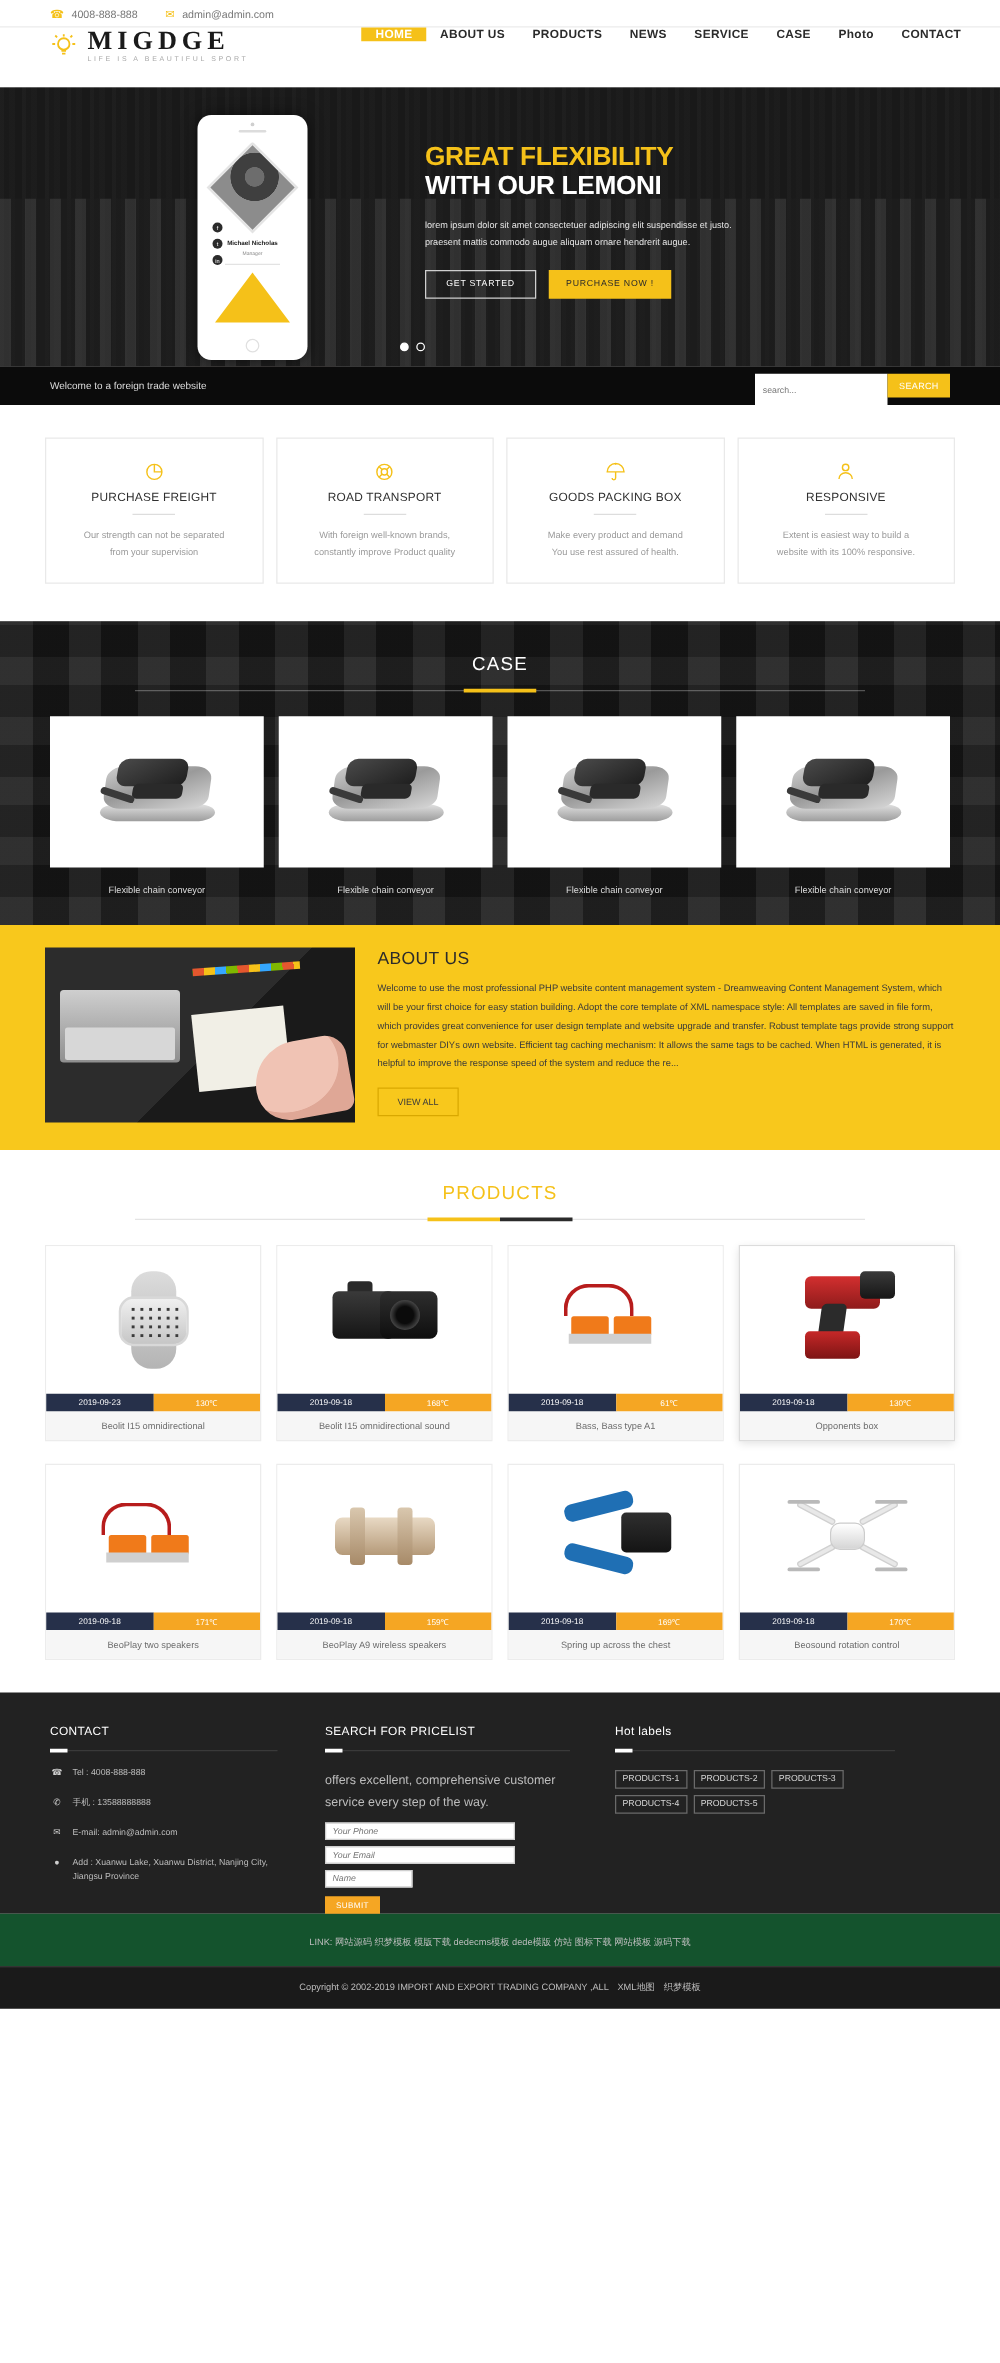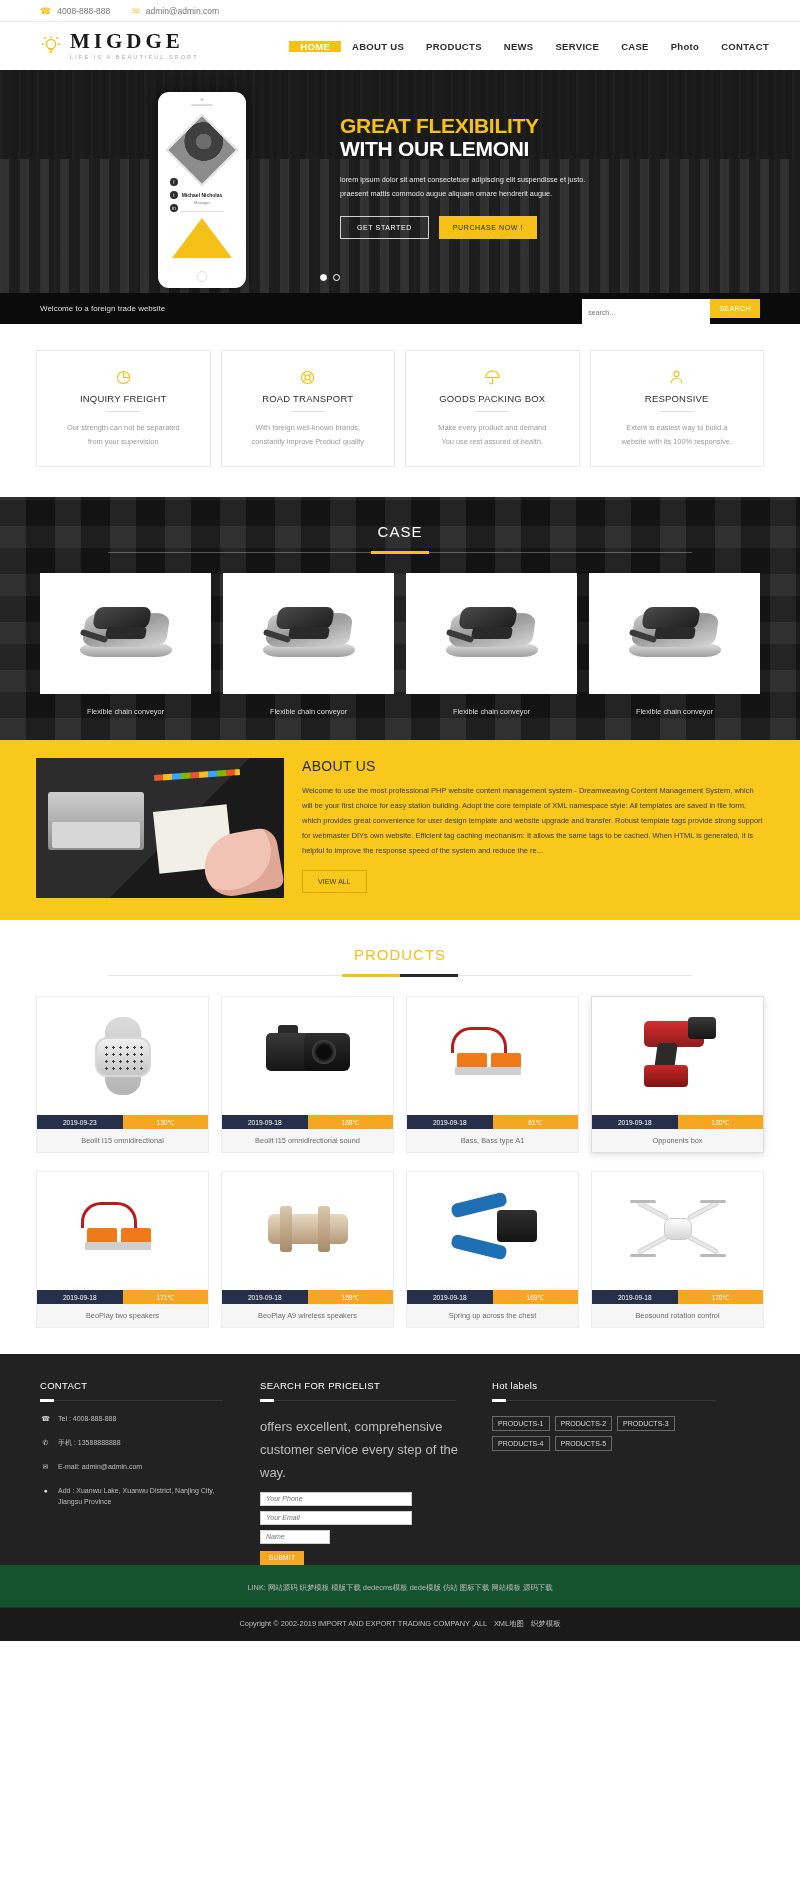--- a/index.html
+++ b/index.html
@@ -14,21 +14,21 @@
   
   .topbar {
     height: 22px; border-bottom: 1px solid #ececec;
     display:flex; align-items:center; font-size: 8.5px; color:#777;
     padding-left: 40px; gap: 6px;
   }
   .topbar .ic { color:#f5c119; font-size:9px; display:inline-block; }
   .topbar .sep { width: 10px; }
 
   
-  .header { height: 48px; display:flex; align-items:center; }
+  .header { height: 48px; display:flex; align-items:flex-start; }
   .logo-area { display:flex; align-items:center; padding-left: 40px; gap:8px; }
   .bulb { width:22px; height:22px; position:relative; }
   .bulb svg { display:block; }
   .logo-text { line-height:1; }
   .logo-name { font-family:"Liberation Serif", serif; font-size:21px; letter-spacing:4px; font-weight:700; color:#1a1a1a; }
   .logo-sub { font-size:5.6px; letter-spacing:2.1px; color:#a9a9a9; margin-top:3px; }
 
   nav { margin-left:auto; display:flex; align-items:stretch; padding-right: 20px; }
   nav a {
     display:flex; align-items:center; padding: 0 11px;
@@ -86,21 +86,21 @@
   .btn-ghost{ border:1px solid #cfcfcf; color:#fff; font-size:7px; letter-spacing:.6px; padding:7px 16px; background:transparent;}
   .btn-solid{ background:#f5c119; color:#2a2a2a; font-size:7px; letter-spacing:.6px; padding:8px 14px; border:none;}
   .dots{ position:absolute; left:320px; bottom:12px; display:flex; gap:6px;}
   .dots span{ width:7px;height:7px;border-radius:50%; border:1px solid #fff;}
   .dots span.on{ background:#fff;}
 
   
   .welcome { height:31px; background:#0b0b0b; display:flex; align-items:center; padding:0 40px;}
   .welcome .wtxt{ font-size:8px; color:#dcdcdc;}
   .searchbox{ margin-left:auto; display:flex; height:19px; }
-  .searchbox input{ width:128px; border:none; outline:none; font-size:7px; padding:13px 6px; color:#777; font-family:inherit;}
+  .searchbox input{ width:106px; border:none; outline:none; font-size:7px; padding:13px 6px; color:#777; font-family:inherit;}
   .searchbox button{ background:#f5c119; border:none; color:#fff; font-size:7.2px; padding:0 9px; font-family:inherit; letter-spacing:.3px;}
 
   
   .features{ background:#fff; padding:26px 36px 30px; display:flex; gap:10px; }
   .fcard{ flex:1; border:1px solid #e9e9e9; padding:16px 10px 18px; text-align:center; }
   .fcard .fi{ color:#f5c119; height:20px; display:flex; align-items:center; justify-content:center; }
   .fcard h3{ font-size:9.5px; font-weight:400; color:#2f2f2f; margin-top:6px; letter-spacing:.2px;}
   .fcard .fr{ width:34px;height:1px;background:#ddd;margin:7px auto 9px;}
   .fcard p{ font-size:7.4px; color:#9a9a9a; line-height:1.85;}
 
@@ -196,21 +196,21 @@
 
   
   .footer{ background:#222; color:#ccc; padding:26px 40px 0; display:flex; gap:20px;}
   .fcol h4{ font-size:9.5px; font-weight:400; color:#fff; letter-spacing:.3px;}
   .fcol .fbar{ width:330px; height:1px; background:#3a3a3a; margin:9px 0 0; position:relative;}
   .fcol .fbar::after{ content:""; position:absolute; left:0; top:-1px; width:14px;height:3px;background:#fff;}
   .col1{ width:200px;} .col2{ width:212px;} .col3{ flex:1;}
   .col1 .fbar{ width:182px;} .col2 .fbar{ width:196px;} .col3 .fbar{ width:224px;}
   .crow{ display:flex; gap:7px; align-items:flex-start; margin-top:13px; font-size:7px; color:#bdbdbd; line-height:1.55;}
   .crow .ci{ color:#cfcfcf; width:11px; flex:none; display:flex; justify-content:center; }
-  .inq-p{ margin-top:15px; font-size:13px; color:#bdbdbd; line-height:1.75;}
+  .inq-p{ margin-top:15px; font-size:10px; color:#bdbdbd; line-height:1.75;}
   .inq-form{ margin-top:7px; display:flex; flex-direction:column; gap:5px; }
   .inq-form input{ height:14px; border:1px solid #cfcfcf; background:#fff; font-size:7px; font-style:italic; color:#8a8a8a; padding:0 5px; font-family:inherit; outline:none;}
   .inq-form input.phone-i, .inq-form input.email-i{ width:152px;}
   .inq-form input.name-i{ width:70px;}
   .inq-form button{ width:44px;height:14px; background:#f5a623; border:none; color:#fff; font-size:6.5px; font-family:inherit; margin-top:2px; letter-spacing:.3px;}
   .tags{ margin-top:15px; display:flex; flex-wrap:wrap; gap:5px; width:210px;}
   .tags a{ border:1px solid #6a6a6a; color:#d6d6d6; font-size:7px; padding:3px 5px; text-decoration:none;}
   .links{ text-align:center; font-size:7.4px; color:#bdbdbd; padding:18px 0 14px; background:#14532d;}
   .copyright{ background:#1a1a1a; border-top:1px solid #2e2e2e; text-align:center; font-size:7.4px; color:#bdbdbd; padding:11px 0 12px;}
   .copyright a{ color:#bdbdbd; text-decoration:none; margin-left:5px;}
@@ -307,21 +307,21 @@
   </div>
 
   <div class="features">
     <div class="fcard">
       <div class="fi">
         <svg width="17" height="17" viewBox="0 0 24 24" fill="none" stroke="#f5c119" stroke-width="1.6">
           <circle cx="12" cy="12" r="8.5"></circle>
             <path d="M12 3.5v8.5h8.5"></path>
           </svg>
       </div>
-      <h3>INQUIRY FREIGHT</h3>
+      <h3>PURCHASE FREIGHT</h3>
       <div class="fr"></div>
       <p><span>Our strength can not be separated</span><br>
          <span>from your supervision</span></p>
     </div>
     <div class="fcard">
       <div class="fi">
         <svg width="17" height="17" viewBox="0 0 24 24" fill="none" stroke="#f5c119" stroke-width="1.6">
           <circle cx="12" cy="12" r="8.5"></circle>
             <circle cx="12" cy="12" r="3.5"></circle>
           <path d="M5.9 5.9l3.7 3.7M18.1 5.9l-3.7 3.7M5.9 18.1l3.7-3.7M18.1 18.1l-3.7-3.7"></path>

